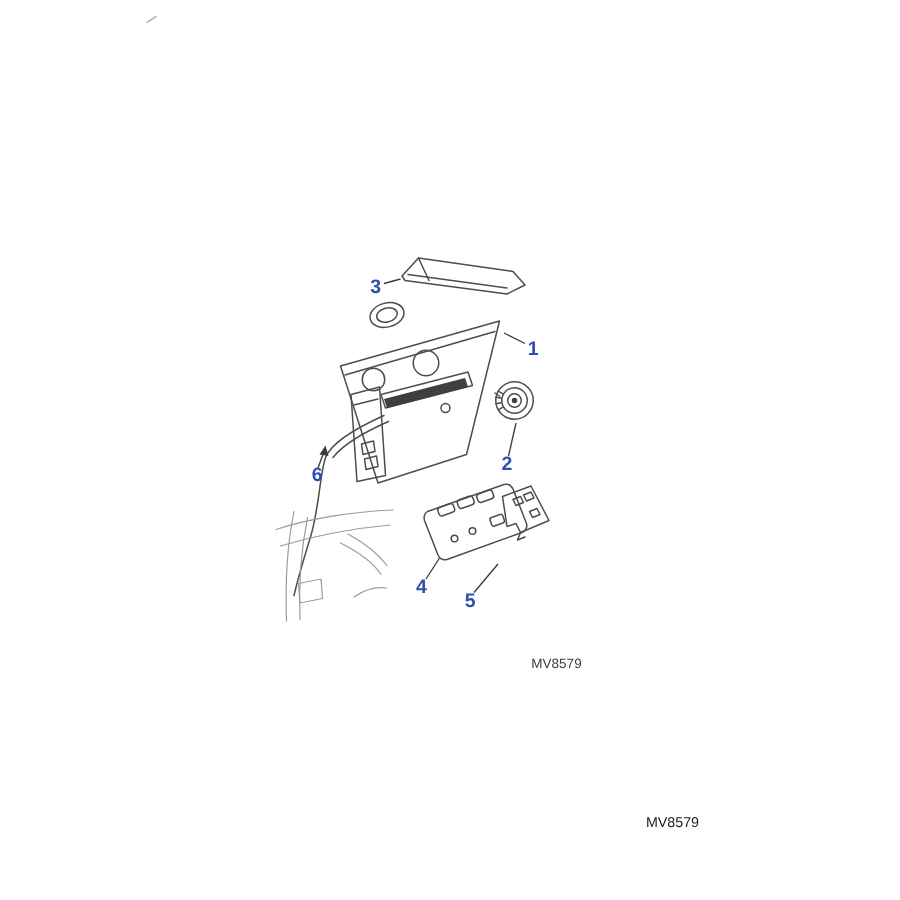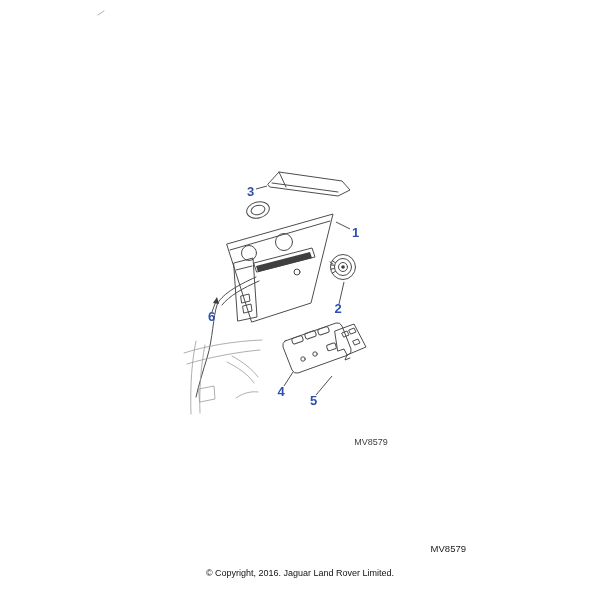--- a/index.html
+++ b/index.html
@@ -135,15 +135,14 @@
       <path class="leader" d="M212,312 L216,301"></path>
       <path class="arrowhead" d="M213,303 L217,297 L219,304 Z"></path>
       <text class="callout-num" x="211.5" y="320.5">6</text>
     </g>
 
     <text class="small-code" x="371" y="445">MV8579</text>
   </svg>
 
   <div class="code-bottom">MV8579</div>
 
-  <div class="copyright">© Copyright, 2016. Jaguar Land Rover Limited.</div>
 
 </div>
 
 </body></html>

